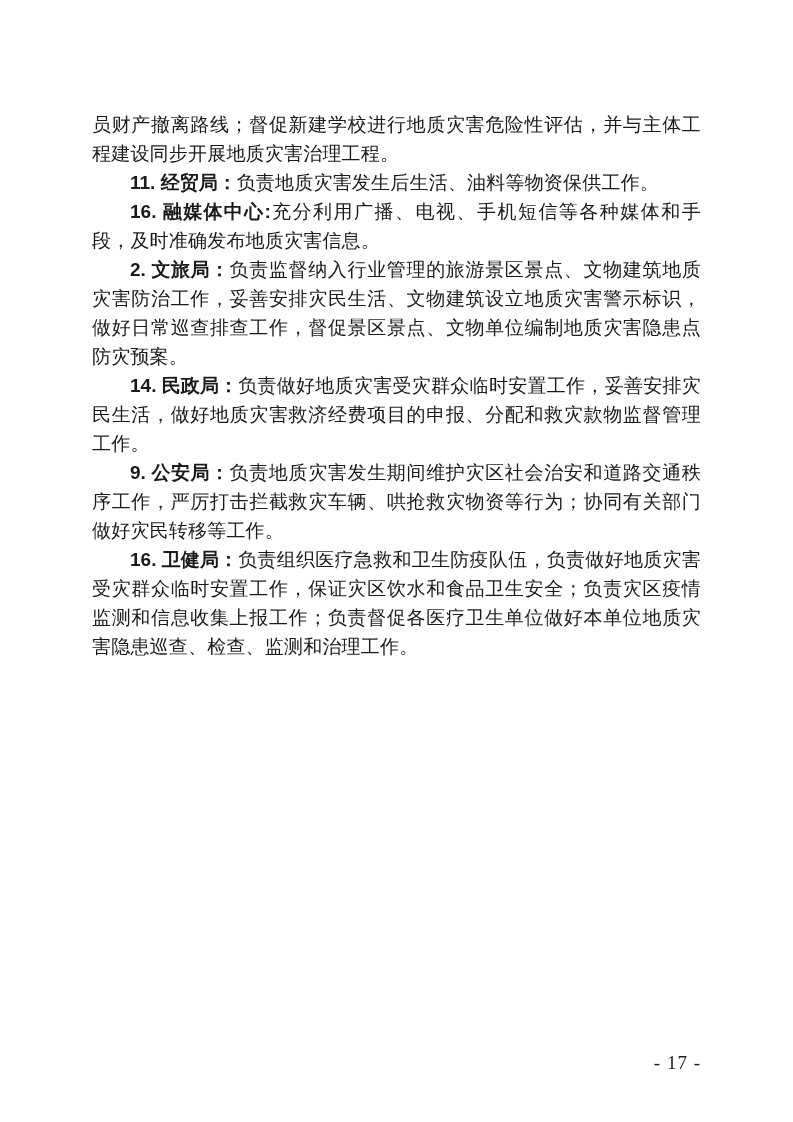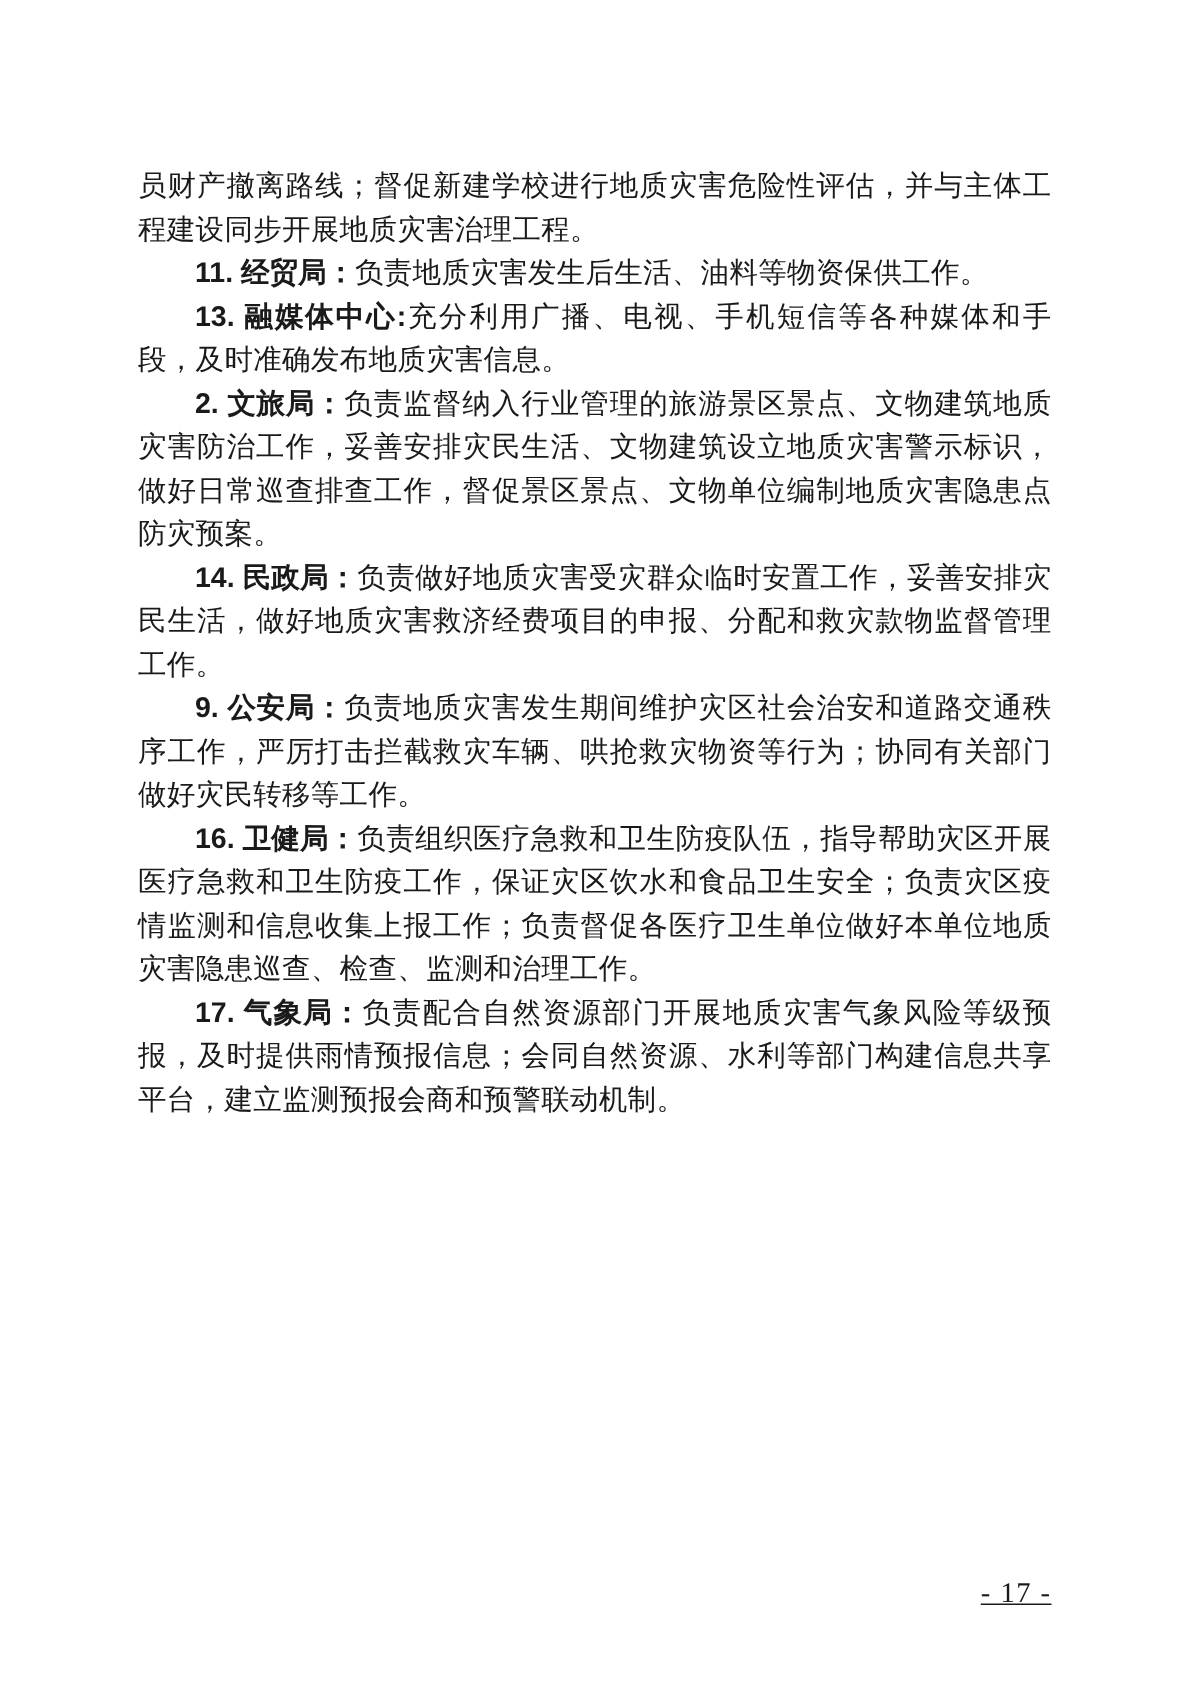--- a/index.html
+++ b/index.html
@@ -47,57 +47,53 @@
     letter-spacing: 0px;
   }
   .page-number {
     position: absolute;
     right: 92px;
     bottom: 48px;
     font-size: 19px;
     font-family: "Liberation Serif", "DejaVu Serif", serif;
     color: #1a1a1a;
     letter-spacing: 1px;
-    text-decoration: underline;
   }
 </style>
 </head>
 <body>
 
 <div class="page">
   <div class="doc-body">
 
     <p class="para">
       <span>员财产撤离路线；督促新建学校进行地质灾害危险性评估，并与主体工程建设同步开展地质灾害治理工程。</span>
     </p>
 
     <p class="para indent">
       <span class="label">11. 经贸局：</span><span>负责地质灾害发生后生活、油料等物资保供工作。</span>
     </p>
 
     <p class="para indent">
-      <span class="label">13. 融媒体中心:</span><span>充分利用广播、电视、手机短信等各种媒体和手段，及时准确发布地质灾害信息。</span>
+      <span class="label">16. 融媒体中心:</span><span>充分利用广播、电视、手机短信等各种媒体和手段，及时准确发布地质灾害信息。</span>
     </p>
 
     <p class="para indent">
       <span class="label">2. 文旅局：</span><span>负责监督纳入行业管理的旅游景区景点、文物建筑地质灾害防治工作，妥善安排灾民生活、文物建筑设立地质灾害警示标识，做好日常巡查排查工作，督促景区景点、文物单位编制地质灾害隐患点防灾预案。</span>
     </p>
 
     <p class="para indent">
       <span class="label">14. 民政局：</span><span>负责做好地质灾害受灾群众临时安置工作，妥善安排灾民生活，做好地质灾害救济经费项目的申报、分配和救灾款物监督管理工作。</span>
     </p>
 
     <p class="para indent">
       <span class="label">9. 公安局：</span><span>负责地质灾害发生期间维护灾区社会治安和道路交通秩序工作，严厉打击拦截救灾车辆、哄抢救灾物资等行为；协同有关部门做好灾民转移等工作。</span>
     </p>
 
     <p class="para indent">
-      <span class="label">16. 卫健局：</span><span>负责组织医疗急救和卫生防疫队伍，指导帮助灾区开展医疗急救和卫生防疫工作，保证灾区饮水和食品卫生安全；负责灾区疫情监测和信息收集上报工作；负责督促各医疗卫生单位做好本单位地质灾害隐患巡查、检查、监测和治理工作。</span>
+      <span class="label">16. 卫健局：</span><span>负责组织医疗急救和卫生防疫队伍，负责做好地质灾害受灾群众临时安置工作，保证灾区饮水和食品卫生安全；负责灾区疫情监测和信息收集上报工作；负责督促各医疗卫生单位做好本单位地质灾害隐患巡查、检查、监测和治理工作。</span>
     </p>
 
-    <p class="para indent">
-      <span class="label">17. 气象局：</span><span>负责配合自然资源部门开展地质灾害气象风险等级预报，及时提供雨情预报信息；会同自然资源、水利等部门构建信息共享平台，建立监测预报会商和预警联动机制。</span>
-    </p>
 
   </div>
 
   <div class="page-number">- 17 -</div>
 </div>
 
 </body></html>

